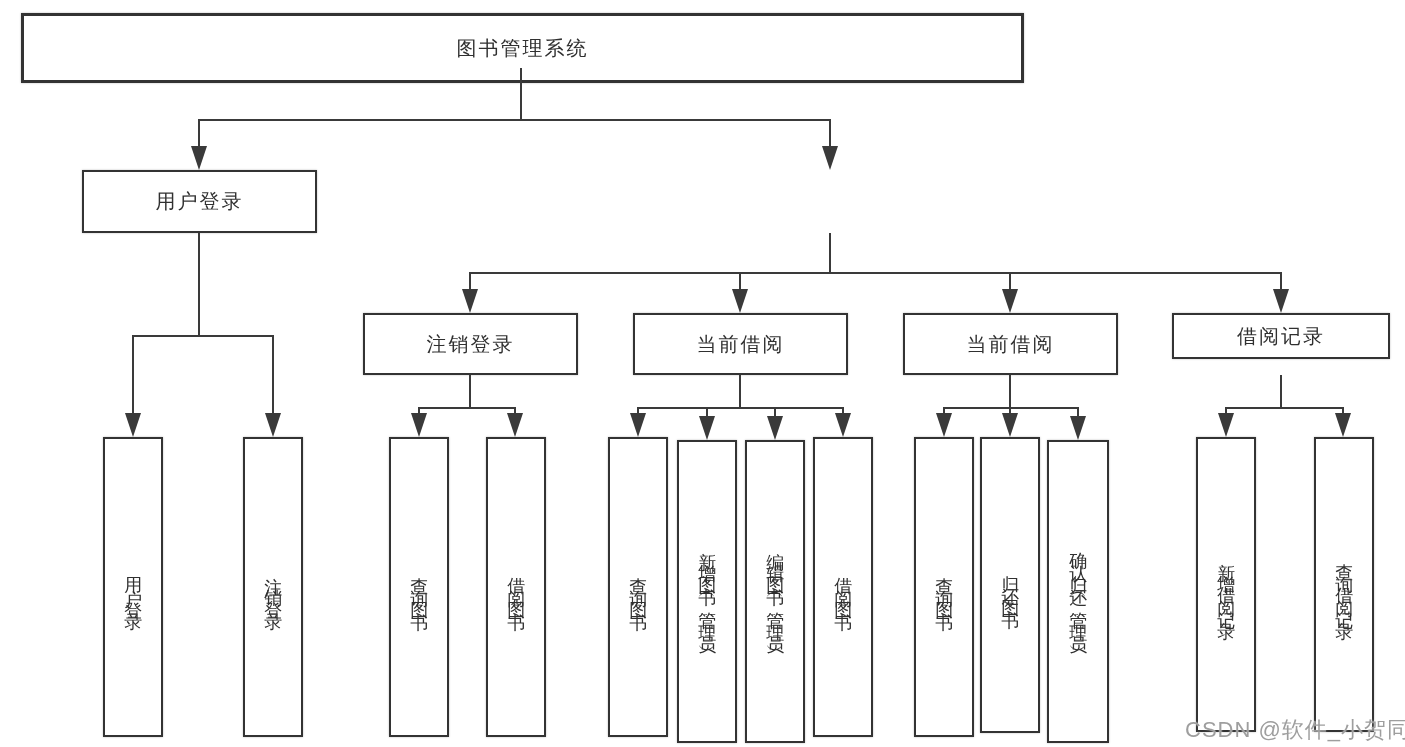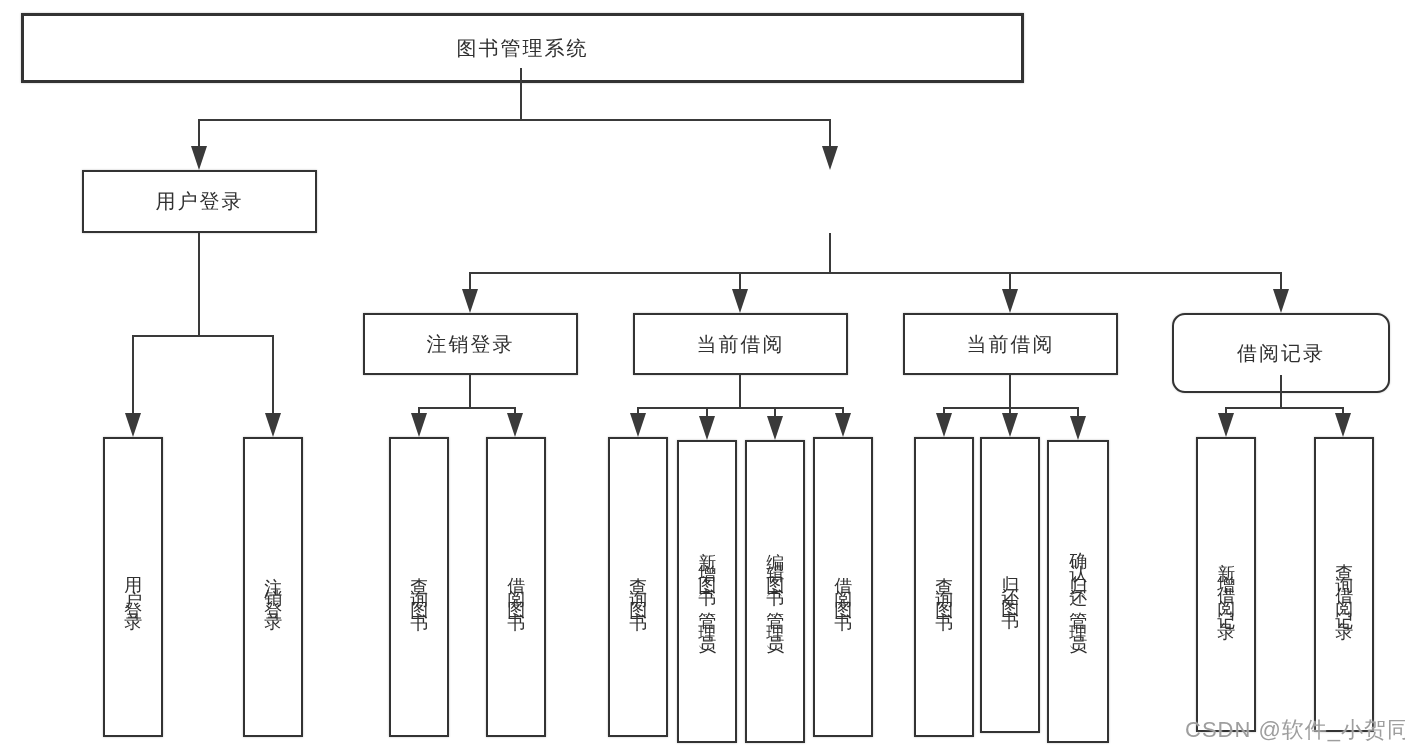--- a/index.html
+++ b/index.html
@@ -88,21 +88,21 @@
 
   <div class="node" style="left:363px;top:313px;width:215px;height:62px;">
     <span class="lbl">注销登录</span>
   </div>
   <div class="node" style="left:633px;top:313px;width:215px;height:62px;">
     <span class="lbl">当前借阅</span>
   </div>
   <div class="node" style="left:903px;top:313px;width:215px;height:62px;">
     <span class="lbl">当前借阅</span>
   </div>
-  <div class="node" style="left:1172px;top:313px;width:218px;height:80px;border-radius:13px;">
+  <div class="node" style="left:1172px;top:313px;width:218px;height:46px;">
     <span class="lbl">借阅记录</span>
   </div>
 
   <div class="vline" style="left:469px;top:375px;height:33px;"></div>
   <div class="hline" style="left:418px;top:407px;width:98px;"></div>
   <div class="vline" style="left:418px;top:407px;height:12px;"></div>
   <div class="arrow" style="left:411px;top:413px;"></div>
   <div class="vline" style="left:514px;top:407px;height:12px;"></div>
   <div class="arrow" style="left:507px;top:413px;"></div>
 

